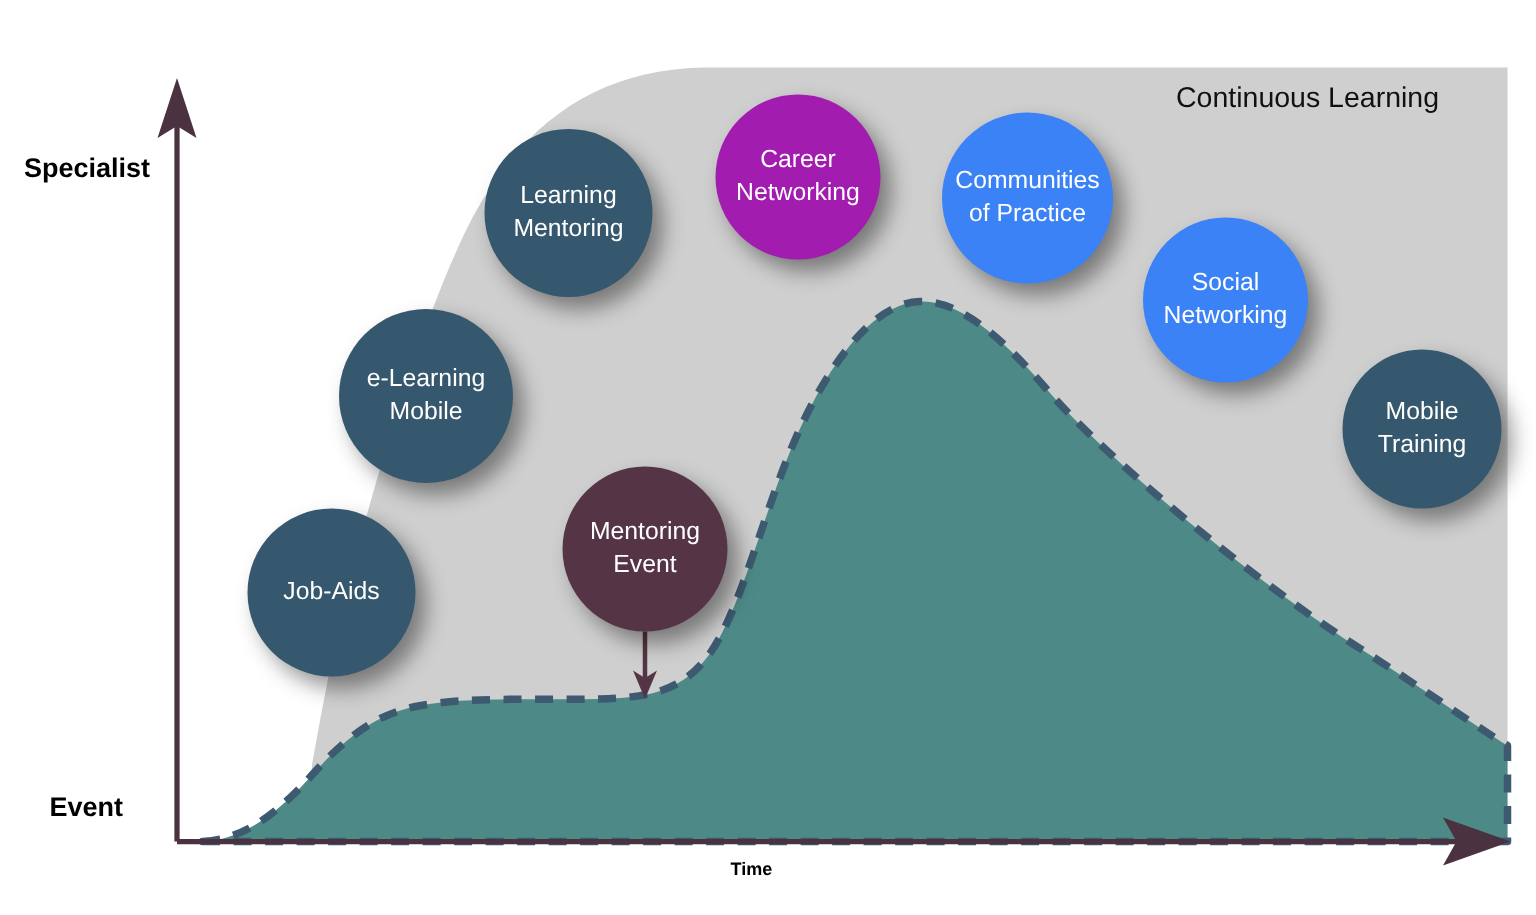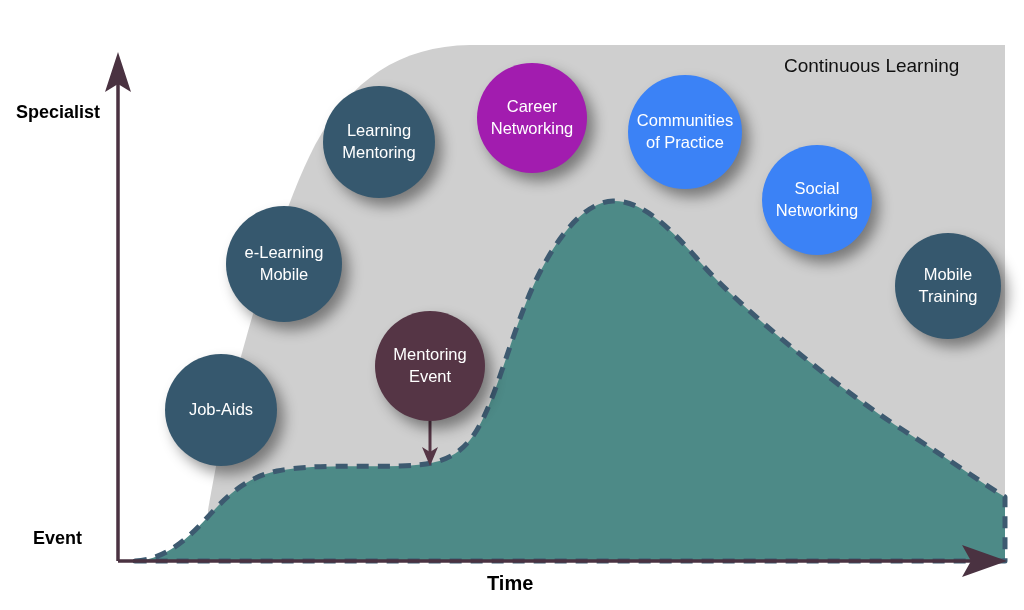--- a/index.html
+++ b/index.html
@@ -36,21 +36,21 @@
     left: 16px;
     top: 102px;
   }
   #label-novice {
     left: 33px;
     top: 528px;
   }
   #label-time {
     left: 487px;
     top: 572px;
-    font-size: 20px;
+    font-size: 12px;
   }
   #label-continuous {
     position: absolute;
     left: 784px;
     top: 55px;
     font-size: 19px;
     font-weight: normal;
     color: #111111;
     white-space: nowrap;
     font-family: "Liberation Sans", sans-serif;
@@ -117,21 +117,21 @@
     <polygon points="430,466 422,447 430,452 438,447" fill="#553545"></polygon>
   </svg>
 
   <div id="label-continuous">Continuous Learning</div>
 
   <div class="axis-label" id="label-specialist">Specialist</div>
   <div class="axis-label" id="label-novice">Event</div>
   <div class="axis-label" id="label-time">Time</div>
 
   <div id="bubble-layer">
-      <div class="bubble" style="left: 165px; top: 354px; width: 112px; height: 112px; background: rgb(54, 88, 110);">
+      <div class="bubble" style="left: 165px; top: 339px; width: 112px; height: 112px; background: rgb(54, 88, 110);">
         <span>Job-Aids</span>
       </div>
       <div class="bubble" style="left: 226px; top: 206px; width: 116px; height: 116px; background: rgb(54, 88, 110); justify-content: center;">
         <span>e-Learning</span>
         <span>Mobile</span>
       </div>
       <div class="bubble" style="left: 323px; top: 86px; width: 112px; height: 112px; background: rgb(54, 88, 110);">
         <span>Learning</span>
         <span>Mentoring</span>
       </div>

